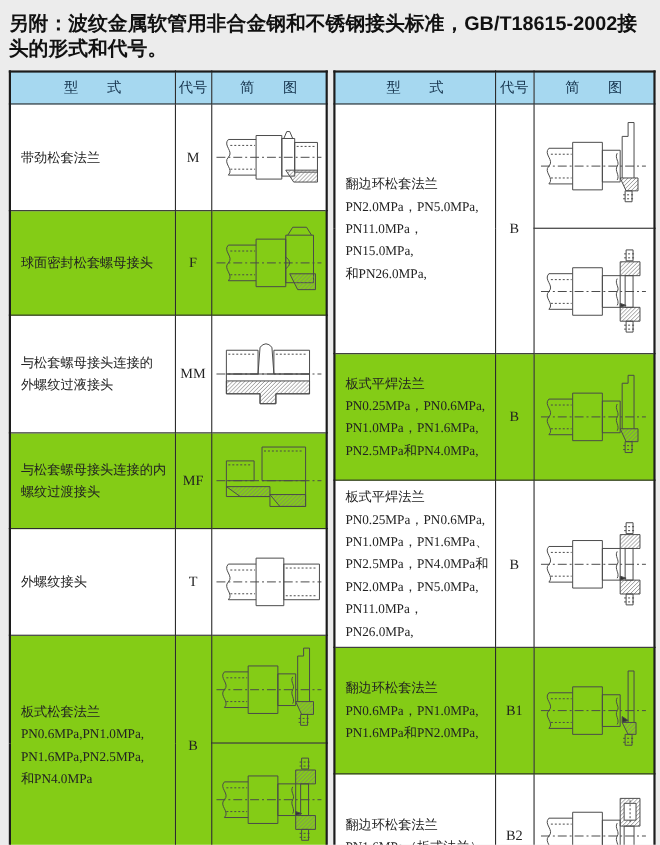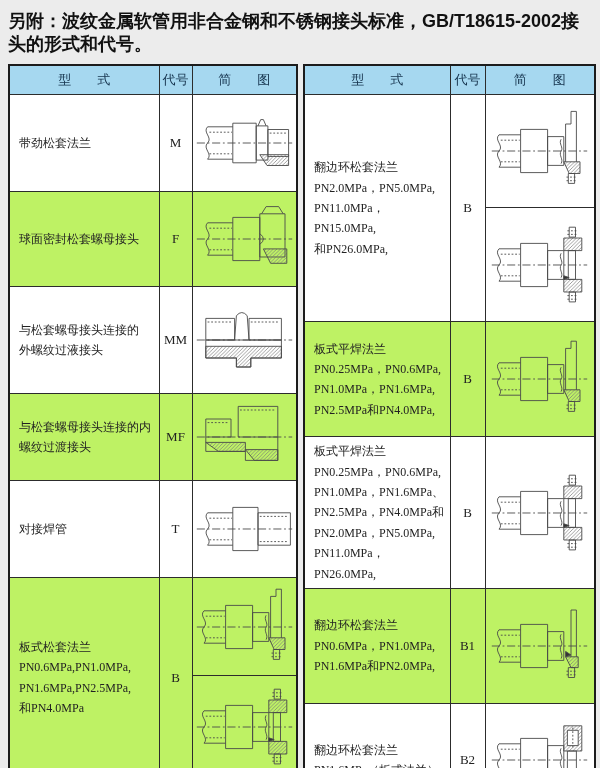--- a/index.html
+++ b/index.html
@@ -10,21 +10,21 @@
   .tables-wrap { display:flex; gap:5px; margin:0 8px; align-items:flex-start; }
   table { border-collapse:collapse; table-layout:fixed; border:2px solid #1c1c1c; background:#fff; }
   th,td { border:1px solid #2c2c2c; padding:0; }
   th { background:#a6d8f0; height:30px; font-size:13px; font-weight:normal; color:#15334d; }
   .type-cell { font-family:"Liberation Serif", serif; font-size:12px; line-height:1.7;
     padding:4px 4px 4px 9px; white-space:pre-line; vertical-align:middle; color:#222; }
   .code-cell { font-family:"Liberation Serif", serif; font-size:13px;
     text-align:center; vertical-align:middle; color:#222; }
   .sketch-cell { vertical-align:middle; text-align:center; }
   .sketch-cell svg { width:99px; height:86px; vertical-align:middle; }
-  tr.hl td { background:#bef264; }
+  tr.hl td { background:#84cc16; }
 </style>
 </head>
 <body>
 
 <div class="doc-title">另附：波纹金属软管用非合金钢和不锈钢接头标准，GB/T18615-2002接头的形式和代号。</div>
 
 <div class="tables-wrap">
 
   <table style="width:288px">
     <colgroup>
@@ -117,21 +117,21 @@
               <path d="M14,30 H38" fill="none" stroke="#4a4a4a" stroke-width="1" stroke-dasharray="2 2"></path>
               <path d="M48,12 H92 V46 H48 Z" fill="none" stroke="#4a4a4a" stroke-width="1"></path>
               <path d="M50,16 H90" fill="none" stroke="#4a4a4a" stroke-width="1" stroke-dasharray="2 2"></path>
               <path d="M12,46 V62 H56 V72 H92 V46" fill="none" stroke="#4a4a4a" stroke-width="1"></path>
               <path d="M12,52 H56 V62 H26 Z" fill="url(#hp3)" stroke="#4a4a4a" stroke-width="1"></path>
               <path d="M56,60 H92 V72 H66 Z" fill="url(#hp3)" stroke="#4a4a4a" stroke-width="1"></path>
               <path d="M2,46 H108" fill="none" stroke="#4a4a4a" stroke-width="1" stroke-dasharray="9 3 2 3"></path>
             </svg></td>
     </tr>
     <tr style="height:97px">
-      <td class="type-cell">对接焊管</td>
+      <td class="type-cell">外螺纹接头</td>
       <td class="code-cell">T</td>
       <td class="sketch-cell"><svg viewBox="0 0 110 92">
               <defs>
                 <pattern id="hp4" patternUnits="userSpaceOnUse" width="4" height="4">
                   <path d="M0,4 L4,0" stroke="#7a7a7a" stroke-width="0.8"></path>
                 </pattern>
               </defs>
               <path d="M14,28 H42" fill="none" stroke="#4a4a4a" stroke-width="1"></path>
               <path d="M14,64 H42" fill="none" stroke="#4a4a4a" stroke-width="1"></path>
               <path d="M14,28 C8,34 20,40 14,46 C8,52 20,58 14,64" fill="none" stroke="#4a4a4a" stroke-width="1"></path>

